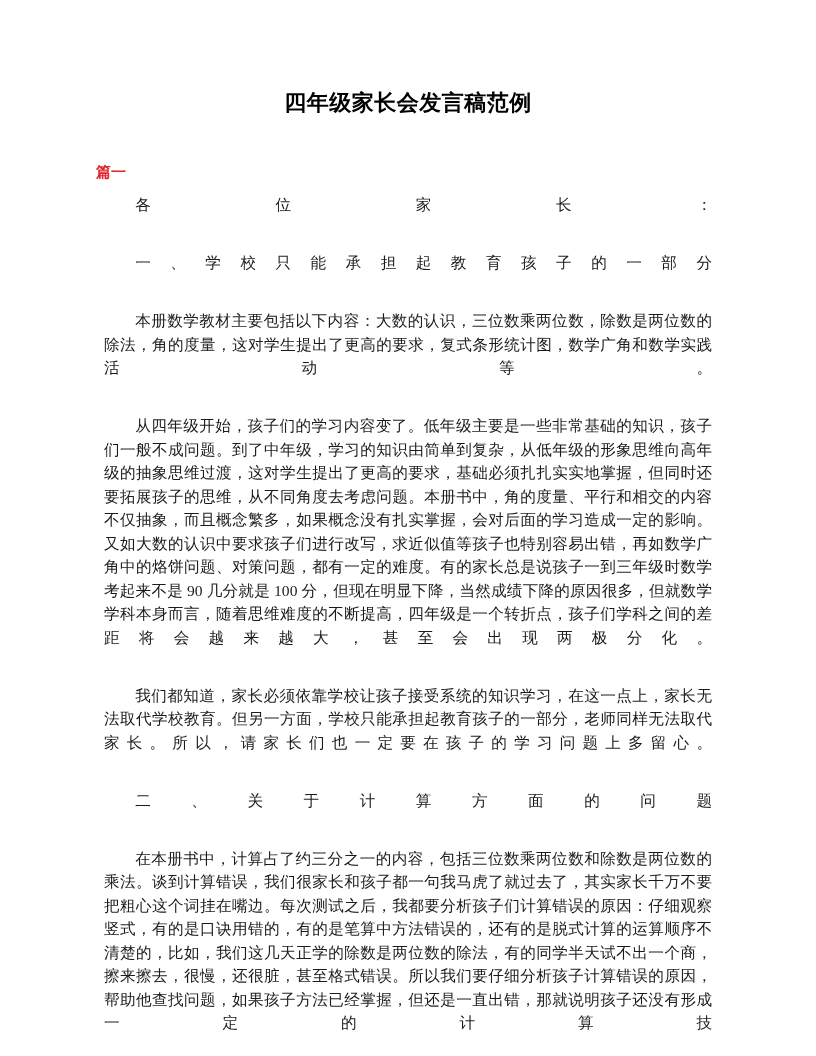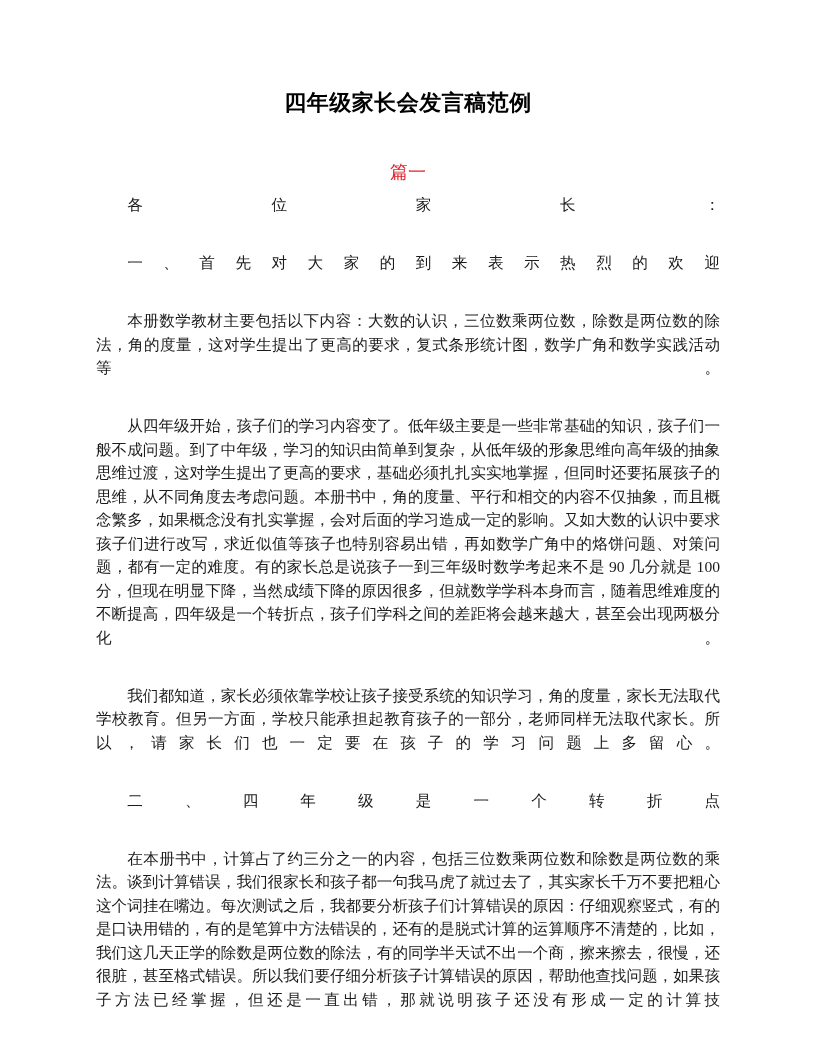--- a/index.html
+++ b/index.html
@@ -41,30 +41,29 @@
     line-height: 30px;
     text-align: center;
     letter-spacing: 0.5px;
     padding-top: 88px;
     color: #000000;
   }
 
   .section-tag {
     margin: 0;
     padding: 0;
-    font-size: 18px;
-    font-weight: normal;
+    font-size: 15px;
+    font-weight: bold;
     line-height: 20px;
     color: #e0252c;
     padding-top: 44px;
-    text-align: center;
   }
 
   p.para {
-    margin: 0;
+    margin: 8px;
     padding: 0;
     font-size: 15.6px;
     line-height: 23.5px;
     text-align: justify;
     text-justify: inter-ideograph;
     text-indent: 2em;
     margin-top: 11px;
     color: #1b1b1b;
     font-family: Liberation Serif, serif;
   }
@@ -91,26 +90,26 @@
   <div class="content">
 
     <h1 class="doc-title">四年级家长会发言稿范例</h1>
 
     <div class="section-tag">篇一</div>
 
     <p class="para salutation">各位家长：</p>
 
 
 
-    <p class="para heading-line">一、首先对大家的到来表示热烈的欢迎</p>
+    <p class="para heading-line">一、学校只能承担起教育孩子的一部分</p>
 
     <p class="para">本册数学教材主要包括以下内容：大数的认识，三位数乘两位数，除数是两位数的除法，角的度量，这对学生提出了更高的要求，复式条形统计图，数学广角和数学实践活动等。</p>
 
     <p class="para">从四年级开始，孩子们的学习内容变了。低年级主要是一些非常基础的知识，孩子们一般不成问题。到了中年级，学习的知识由简单到复杂，从低年级的形象思维向高年级的抽象思维过渡，这对学生提出了更高的要求，基础必须扎扎实实地掌握，但同时还要拓展孩子的思维，从不同角度去考虑问题。本册书中，角的度量、平行和相交的内容不仅抽象，而且概念繁多，如果概念没有扎实掌握，会对后面的学习造成一定的影响。又如大数的认识中要求孩子们进行改写，求近似值等孩子也特别容易出错，再如数学广角中的烙饼问题、对策问题，都有一定的难度。有的家长总是说孩子一到三年级时数学考起来不是 90 几分就是 100 分，但现在明显下降，当然成绩下降的原因很多，但就数学学科本身而言，随着思维难度的不断提高，四年级是一个转折点，孩子们学科之间的差距将会越来越大，甚至会出现两极分化。</p>
 
-    <p class="para">我们都知道，家长必须依靠学校让孩子接受系统的知识学习，角的度量，家长无法取代学校教育。但另一方面，学校只能承担起教育孩子的一部分，老师同样无法取代家长。所以，请家长们也一定要在孩子的学习问题上多留心。</p>
+    <p class="para">我们都知道，家长必须依靠学校让孩子接受系统的知识学习，在这一点上，家长无法取代学校教育。但另一方面，学校只能承担起教育孩子的一部分，老师同样无法取代家长。所以，请家长们也一定要在孩子的学习问题上多留心。</p>
 
-    <p class="para heading-line">二、四年级是一个转折点</p>
+    <p class="para heading-line">二、关于计算方面的问题</p>
 
     <p class="para">在本册书中，计算占了约三分之一的内容，包括三位数乘两位数和除数是两位数的乘法。谈到计算错误，我们很家长和孩子都一句我马虎了就过去了，其实家长千万不要把粗心这个词挂在嘴边。每次测试之后，我都要分析孩子们计算错误的原因：仔细观察竖式，有的是口诀用错的，有的是笔算中方法错误的，还有的是脱式计算的运算顺序不清楚的，比如，我们这几天正学的除数是两位数的除法，有的同学半天试不出一个商，擦来擦去，很慢，还很脏，甚至格式错误。所以我们要仔细分析孩子计算错误的原因，帮助他查找问题，如果孩子方法已经掌握，但还是一直出错，那就说明孩子还没有形成一定的计算技</p>
 
   </div>
 </div>
 
 </body></html>

